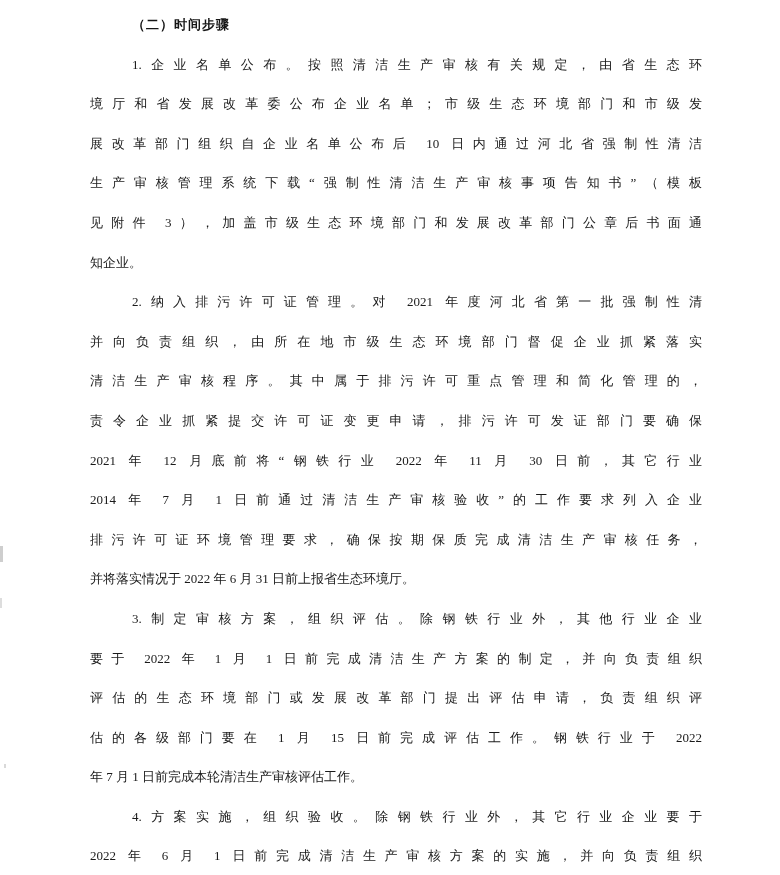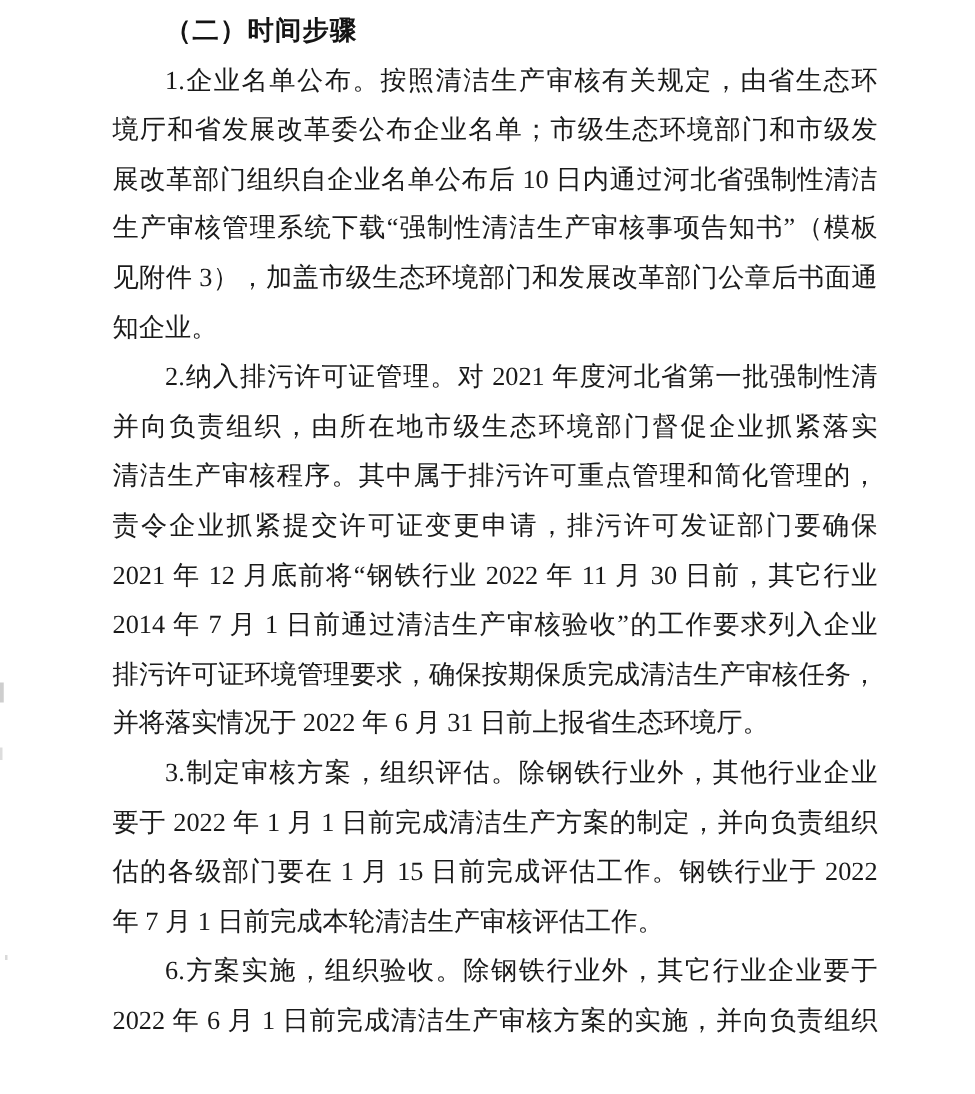--- a/index.html
+++ b/index.html
@@ -13,21 +13,21 @@
     height: 875px;
     background: #ffffff;
     overflow: hidden;
     font-family: "Liberation Serif", "DejaVu Serif", serif;
   }
   .doc-body {
     position: absolute;
     left: 90px;
     top: 5px;
     width: 612px;
-    font-size: 21px;
+    font-size: 13px;
     line-height: 39.6px;
     color: #1a1a1a;
     -webkit-font-smoothing: antialiased;
   }
   .line {
     height: 39.6px;
     overflow: visible;
   }
   .line.justify {
     text-align: justify;
@@ -69,18 +69,19 @@
       <div class="line indent justify">2.纳入排污许可证管理。对 2021 年度河北省第一批强制性清</div>
       <div class="line justify">并向负责组织，由所在地市级生态环境部门督促企业抓紧落实</div>
       <div class="line justify">清洁生产审核程序。其中属于排污许可重点管理和简化管理的，</div>
       <div class="line justify">责令企业抓紧提交许可证变更申请，排污许可发证部门要确保</div>
       <div class="line justify">2021 年 12 月底前将“钢铁行业 2022 年 11 月 30 日前，其它行业</div>
       <div class="line justify">2014 年 7 月 1 日前通过清洁生产审核验收”的工作要求列入企业</div>
       <div class="line justify">排污许可证环境管理要求，确保按期保质完成清洁生产审核任务，</div>
       <div class="line">并将落实情况于 2022 年 6 月 31 日前上报省生态环境厅。</div>
       <div class="line indent justify">3.制定审核方案，组织评估。除钢铁行业外，其他行业企业</div>
       <div class="line justify">要于 2022 年 1 月 1 日前完成清洁生产方案的制定，并向负责组织</div>
+      <div class="line justify">评估的生态环境部门或发展改革部门提出评估申请，负责组织评</div>
       <div class="line justify">估的各级部门要在 1 月 15 日前完成评估工作。钢铁行业于 2022</div>
       <div class="line">年 7 月 1 日前完成本轮清洁生产审核评估工作。</div>
-      <div class="line indent justify">6.方案实施，组织验收。除钢铁行业外，其它行业企业要于</div>
+      <div class="line indent justify">4.方案实施，组织验收。除钢铁行业外，其它行业企业要于</div>
       <div class="line justify">2022 年 6 月 1 日前完成清洁生产审核方案的实施，并向负责组织</div>
     </div>
 </div>
 
 </body></html>

